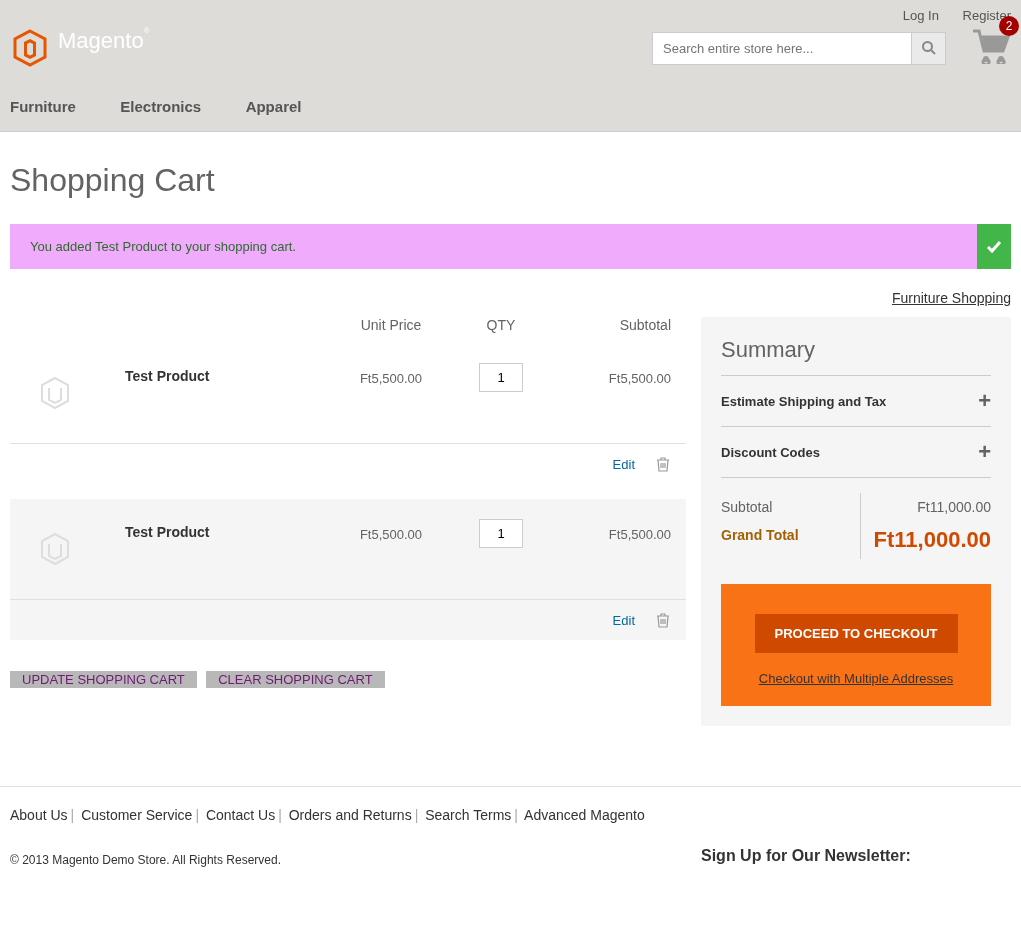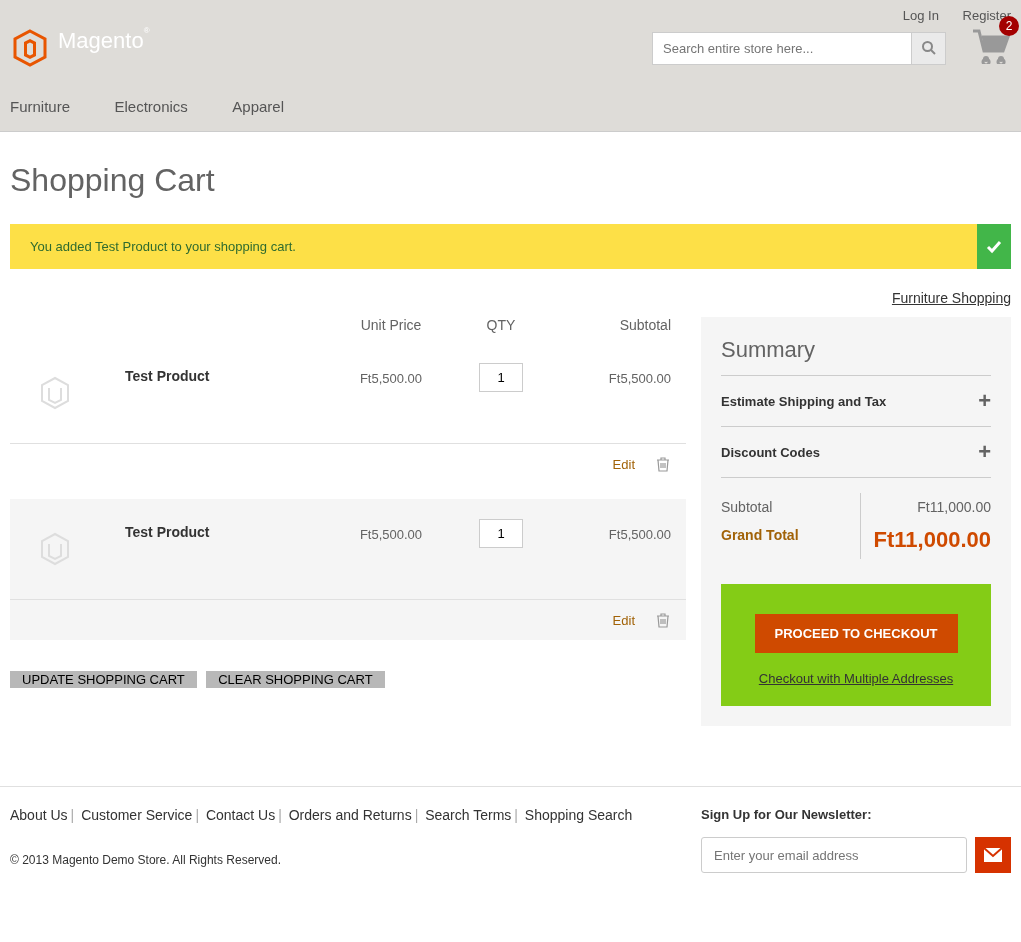--- a/index.html
+++ b/index.html
@@ -13,24 +13,24 @@
 .logo-icon { width: 40px; height: 40px; }
 .logo-text { font-size: 22px; color: #fff; margin-left: 8px; position: relative; }
 .logo-text sup { font-size: 8px; position: absolute; top: -2px; }
 .search-wrap { margin-left: auto; display: flex; }
 .search-input { width: 260px; padding: 8px 10px; border: 1px solid #ccc; background: #fff; font-size: 13px; color: #999; outline: none; }
 .search-btn { width: 34px; background: #eaeaea; border: 1px solid #ccc; border-left: none; cursor: pointer; display: flex; align-items: center; justify-content: center; }
 .cart-wrap { position: relative; margin-left: 25px; }
 .cart-icon { width: 40px; height: 35px; fill: #999; }
 .cart-badge { position: absolute; top: -13px; right: -8px; background: #a30000; color: #fff; font-size: 12px; width: 20px; height: 20px; border-radius: 50%; display: flex; align-items: center; justify-content: center; }
 .nav { max-width: 1021px; margin: 0 auto; padding: 15px 10px; background: #dedcd8; }
-.nav a { color: #555; text-decoration: none; font-size: 15px; margin-right: 40px; }
+.nav a { color: #555; text-decoration: none; font-size: 15px; margin-right: 40px; font-weight: bold; }
 .page { max-width: 1021px; margin: 0 auto; padding: 0 10px; }
 .page-title { font-size: 32px; font-weight: 300; color: #636363; margin: 30px 0 25px; }
-.success-msg { background: #fde047; color: #2f6b2f; padding: 15px 20px; font-size: 13px; position: relative; margin-bottom: 20px; }
+.success-msg { background: #f0abfc; color: #2f6b2f; padding: 15px 20px; font-size: 13px; position: relative; margin-bottom: 20px; }
 .success-check { position: absolute; right: 0; top: 0; width: 34px; height: 100%; background: #42b649; display: flex; align-items: center; justify-content: center; }
 .cart-container { display: flex; gap: 15px; align-items: flex-start; }
 .cart-main { flex: 1; }
 .continue-link { text-align: right; margin-bottom: 10px; }
 .continue-link a { color: #333; text-decoration: underline; font-size: 14px; }
 .cart-headers { display: flex; padding: 0 15px 10px; font-size: 14px; color: #636363; }
 .col-img { width: 100px; }
 .col-name { flex: 1; }
 .col-price { width: 120px; text-align: center; }
 .col-qty { width: 100px; text-align: center; }
@@ -39,44 +39,44 @@
 .cart-item:nth-child(2) { background: #fff; }
 .cart-item-row { display: flex; padding: 20px 15px; align-items: flex-start; }
 .item-img { width: 100px; }
 .item-img-ph { width: 60px; height: 60px; display: flex; align-items: center; justify-content: center; }
 .item-name { flex: 1; font-weight: bold; color: #333; font-size: 14px; padding-top: 5px; }
 .item-price { width: 120px; text-align: center; font-size: 13px; color: #636363; padding-top: 8px; }
 .item-qty { width: 100px; text-align: center; }
 .item-qty input { width: 44px; padding: 6px; text-align: center; border: 1px solid #ccc; font-size: 13px; }
 .item-sub { width: 120px; text-align: right; font-size: 13px; color: #636363; padding-top: 8px; }
 .cart-item-actions { display: flex; justify-content: flex-end; align-items: center; padding: 12px 15px; border-top: 1px solid #e0e0e0; gap: 20px; }
-.edit-link { color: #a16207; font-size: 13px; text-decoration: none; }
+.edit-link { color: #0369a1; font-size: 13px; text-decoration: none; }
 .trash-icon { width: 16px; height: 16px; fill: #999; cursor: pointer; }
 .cart-buttons { margin-top: 30px; }
-.btn-gray { background: #b8b8b8; color: #000000; border: none; padding: 1px 12px; font-size: 13px; cursor: pointer; margin-right: 5px; }
+.btn-gray { background: #b8b8b8; color: #701a75; border: none; padding: 1px 12px; font-size: 13px; cursor: pointer; margin-right: 5px; }
 .summary-box { width: 310px; background: #f5f5f5; padding: 20px; }
 .summary-title { font-size: 22px; font-weight: 300; color: #636363; border-bottom: 1px solid #ccc; padding-bottom: 12px; margin-bottom: 0; }
 .summary-row { display: flex; justify-content: space-between; align-items: center; padding: 14px 0; border-bottom: 1px solid #ccc; font-size: 13px; font-weight: bold; color: #333; cursor: pointer; }
 .plus-icon { font-size: 22px; font-weight: bold; color: #636363; line-height: 1; }
 .totals { margin-top: 15px; position: relative; }
 .totals-row { display: flex; justify-content: space-between; padding: 6px 0; font-size: 14px; color: #636363; }
 .totals-row.grand .label { font-weight: bold; color: #a16207; }
 .totals-row.grand .value { font-size: 22px; font-weight: bold; color: #cf4a00; }
 .totals-divider { position: absolute; right: 130px; top: 0; bottom: 0; width: 1px; background: #ccc; }
-.checkout-box { background: #84cc16; padding: 30px 20px 20px; margin-top: 25px; text-align: center; }
+.checkout-box { background: #f97316; padding: 30px 20px 20px; margin-top: 25px; text-align: center; }
 .btn-checkout { background: #cf4a00; color: #fff; border: none; padding: 12px 20px; font-size: 13px; font-weight: bold; cursor: pointer; }
 .multi-addr { display: block; margin-top: 18px; color: #333; text-decoration: underline; font-size: 13px; }
 .footer { max-width: 1021px; margin: 60px auto 0; padding: 20px 10px; border-top: 1px solid #e0e0e0; }
 .footer-row { display: flex; justify-content: space-between; align-items: flex-start; }
 .footer-links { font-size: 14px; color: #333; }
 .footer-links a { color: #333; text-decoration: none; }
 .footer-sep { margin: 0 3px; color: #aaa; }
 .copyright { font-size: 12px; color: #333; margin-top: 30px; }
 .newsletter { width: 310px; }
-.newsletter-title { font-size: 13px; font-weight: bold; color: #333; margin-bottom: 15px; }
+.newsletter-title { font-size: 16px; font-weight: bold; color: #333; margin-bottom: 15px; margin-top: 40px; }
 .newsletter-row { display: flex; gap: 8px; }
 .newsletter-input { flex: 1; padding: 8px 12px; border: 1px solid #ccc; border-radius: 3px; font-size: 13px; }
 .newsletter-btn { width: 36px; height: 36px; background: #d63200; border: none; display: flex; align-items: center; justify-content: center; cursor: pointer; }
 </style>
 </head>
 <body>
 
 <div class="header-wrap">
   <div class="header-top">
     <div class="header-links">
@@ -227,30 +227,21 @@
 
 <div class="footer">
   <div class="footer-row">
     <div>
       <div class="footer-links">
         <a href="#">About Us</a><span class="footer-sep">|</span>
         <a href="#">Customer Service</a><span class="footer-sep">|</span>
         <a href="#">Contact Us</a><span class="footer-sep">|</span>
         <a href="#">Orders and Returns</a><span class="footer-sep">|</span>
         <a href="#">Search Terms</a><span class="footer-sep">|</span>
-        <a href="#">Shopping Search</a>
+        <a href="#">Advanced Magento</a>
       </div>
       <div class="copyright">© 2013 Magento Demo Store. All Rights Reserved.</div>
     </div>
     <div class="newsletter">
       <div class="newsletter-title">Sign Up for Our Newsletter:</div>
-      <div class="newsletter-row">
-        <input class="newsletter-input" placeholder="Enter your email address" style="">
-        <button class="newsletter-btn">
-          <svg width="20" height="16" viewBox="0 0 20 16">
-              <rect x="1" y="1" width="18" height="14" fill="#fff"></rect>
-              <path d="M1,1 L10,9 L19,1" fill="none" stroke="#d63200" stroke-width="2"></path>
-            </svg>
-        </button>
-      </div>
     </div>
   </div>
 </div>
 
 </body></html>

